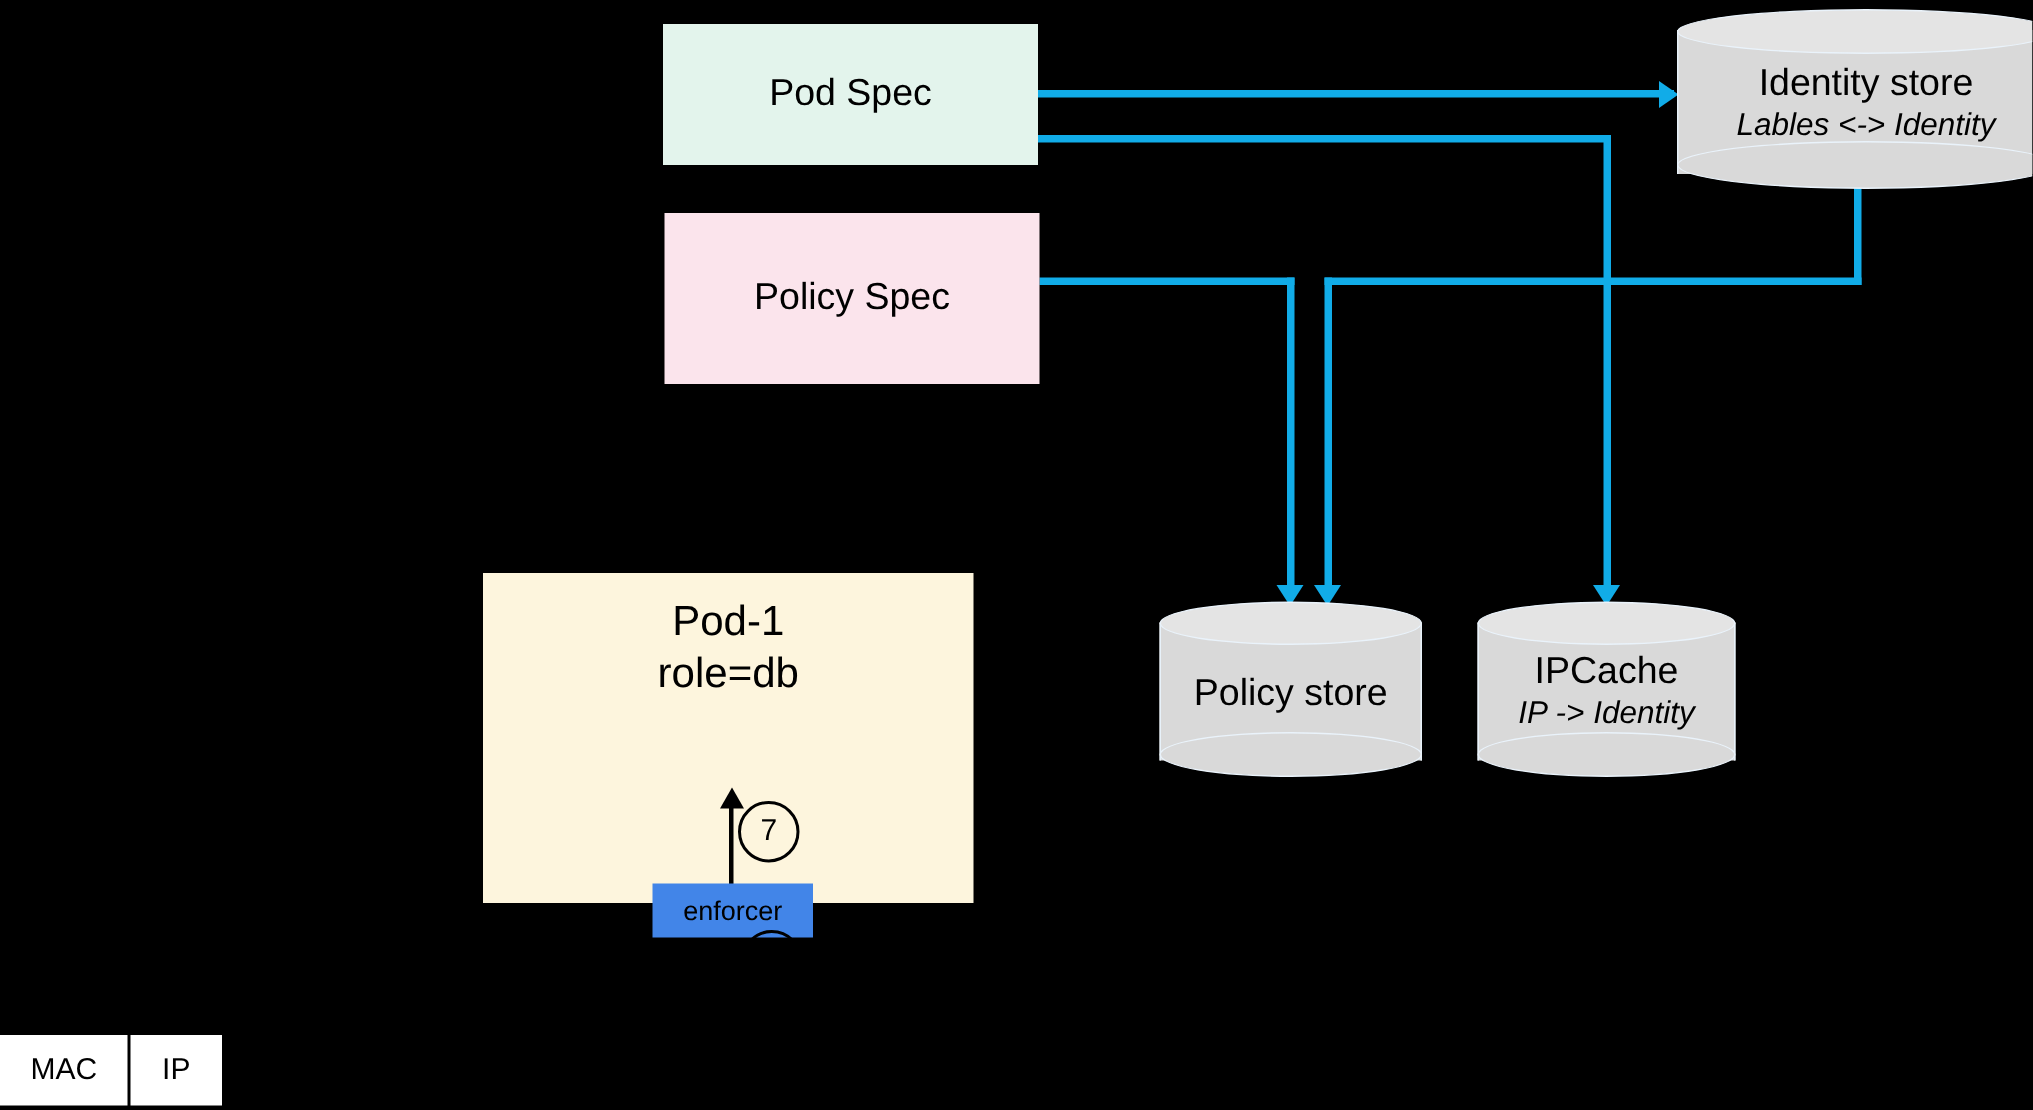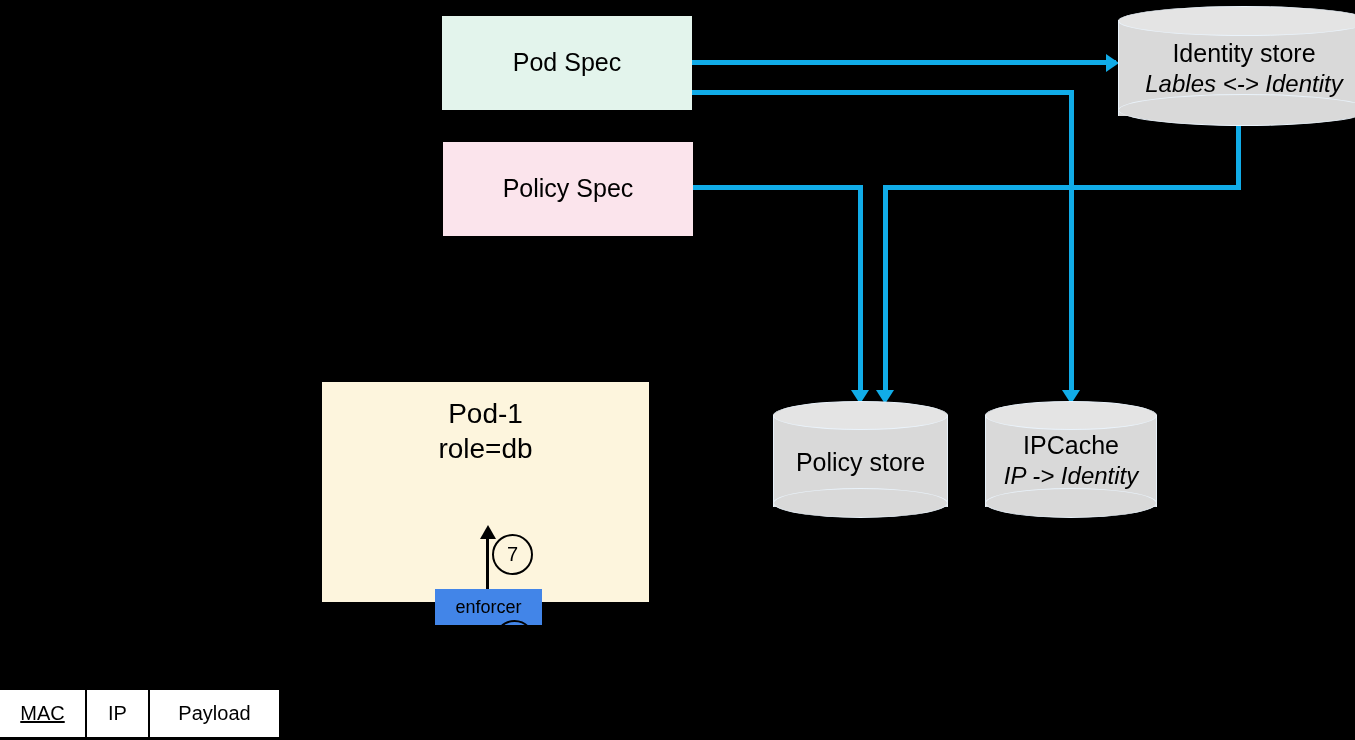--- a/index.html
+++ b/index.html
@@ -25,21 +25,21 @@
     text-align: center;
     color: #000000;
   }
 
   
   #pod-spec {
     left: 442px; top: 16px; width: 250px; height: 94px;
     background: #E3F4EC;
   }
   #policy-spec {
-    left: 443px; top: 142px; width: 250px; height: 94px;
+    left: 443px; top: 142px; width: 250px; height: 114px;
     background: #FBE4EC;
   }
   .spec-label { font-size: 25px; line-height: 1.1; }
 
   
   #pod-1 {
     left: 322px; top: 382px; width: 327px; height: 220px;
     background: #FDF5DD;
     justify-content: flex-start;
     padding-top: 14px;
@@ -78,21 +78,21 @@
     position: absolute;
     left: 0; right: 0;
     display: flex;
     flex-direction: column;
     align-items: center;
     justify-content: center;
     color: #000000;
     z-index: 4;
   }
   .cyl-name { font-size: 25px; line-height: 1.15; }
-  .cyl-sub  { font-size: 24px; font-style: italic; line-height: 1.3; }
+  .cyl-sub  { font-size: 21px; font-style: italic; line-height: 1.3; }
 
   #identity-store { left: 1118px; top: 4px; width: 252px; height: 124px; }
   #policy-store   { left: 773px;  top: 400px; width: 175px; height: 120px; }
   #ipcache        { left: 985px;  top: 400px; width: 172px; height: 120px; }
 
   
   .hline, .vline {
     position: absolute;
     background: #11ACE8;
   }
@@ -181,21 +181,21 @@
   .packet-cell {
     background: #FFFFFF;
     color: #000000;
     height: 47px;
     display: flex;
     align-items: center;
     justify-content: center;
     font-size: 20px;
     box-sizing: border-box;
   }
-  .pc-mac     { width: 85px; text-decoration: underline; }
+  .pc-mac     { width: 85px; }
   .pc-ip      { width: 61px; }
   .pc-tcpudp  { width: 128px; }
   .pc-payload { width: 129px; }
 </style>
 </head>
 <body>
 
 <div id="stage">
 
   <div class="hline" style="left:692px; top:60px; width:424px;"></div>
@@ -275,18 +275,15 @@
 
   <div id="clip-bottom"></div>
 
   <div id="packet-bar">
     <div class="packet-cell pc-mac">
       <span>MAC</span>
     </div>
     <div class="packet-cell pc-ip">
       <span>IP</span>
     </div>
-    <div class="packet-cell pc-payload">
-      <span>Payload</span>
-    </div>
   </div>
 
 </div>
 
 </body></html>

